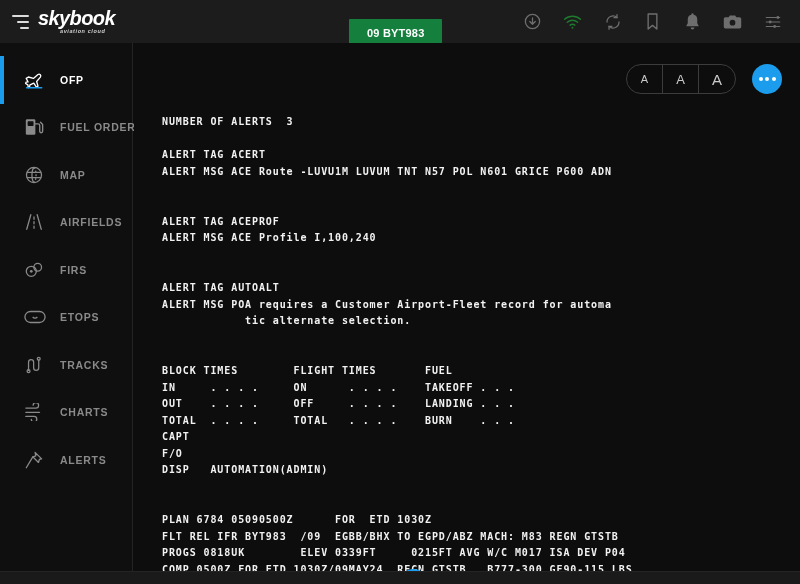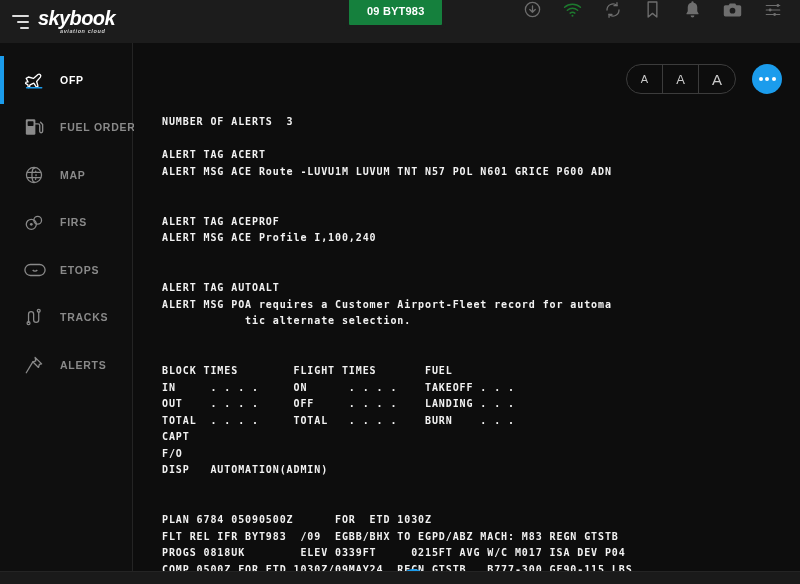--- a/index.html
+++ b/index.html
@@ -8,21 +8,21 @@
     background: #0d0d0d;
     font-family: "Liberation Sans", sans-serif;
     overflow: hidden;
   }
   #app { position: relative; width: 800px; height: 584px; background: #0d0d0d; }
 
   
   .topbar {
     position: absolute; top: 0; left: 0; width: 800px; height: 43px;
     background: #1c1c1c;
-    display: flex; align-items: flex-start;
+    display: flex; align-items: center;
   }
   .topbar-left {
     width: 133px; height: 43px; background: #1c1c1c;
     display: flex; align-items: center; padding-left: 9px;
     flex: 0 0 133px;
   }
   .hamburger { width: 20px; height: 14px; display: flex; flex-direction: column;
     justify-content: space-between; align-items: flex-end; cursor: pointer; margin-right: 9px; }
   .hamburger i { display: block; background: #dcdcdc; height: 2px; border-radius: 1px; }
   .hamburger i:nth-child(1) { width: 17px; }
@@ -234,20 +234,30 @@
         <svg width="20" height="20" viewBox="0 0 22 22" fill="none" stroke="#8a8a8a" stroke-width="1.4">
           <circle cx="11" cy="11" r="8.3"></circle>
           <path d="M11 2.7c-3 3-3 13.6 0 16.6"></path>
           <path d="M11 2.7c3 3 3 13.6 0 16.6" stroke-dasharray="2 2"></path>
           <path d="M3.4 8.2h15.2M3.4 14h15.2"></path>
         </svg>
       </span>
       <span class="nav-label">MAP</span>
     </div>
 
+    <div class="nav-item">
+      <span class="nav-ico">
+        <svg width="20" height="20" viewBox="0 0 22 22" fill="none" stroke="#8a8a8a" stroke-width="1.4" stroke-linecap="round">
+          <path d="M7.5 3 3 19"></path>
+          <path d="M14.5 3 19 19"></path>
+          <path d="M11 5.5v2.5M11 10.5v2.5M11 15.5v2.5"></path>
+        </svg>
+      </span>
+      <span class="nav-label">AIRFIELDS</span>
+    </div>
 
     <div class="nav-item">
       <span class="nav-ico">
         <svg width="21" height="19" viewBox="0 0 23 20" fill="none" stroke="#8a8a8a" stroke-width="1.4">
           <circle cx="8" cy="12" r="5.5"></circle>
           <circle cx="15" cy="7.5" r="4.2"></circle>
           <circle cx="8" cy="12" r="1.5" fill="#8a8a8a" stroke="none"></circle>
         </svg>
       </span>
       <span class="nav-label">FIRS</span>
@@ -267,20 +277,30 @@
       <span class="nav-ico">
         <svg width="20" height="20" viewBox="0 0 22 22" fill="none" stroke="#8a8a8a" stroke-width="1.4" stroke-linecap="round">
           <path d="M5 17V8a2.8 2.8 0 0 1 5.6 0v6a2.8 2.8 0 0 0 5.6 0V5.5"></path>
           <circle cx="5" cy="17.8" r="1.6"></circle>
           <circle cx="16.2" cy="4.2" r="1.6"></circle>
         </svg>
       </span>
       <span class="nav-label">TRACKS</span>
     </div>
 
+    <div class="nav-item">
+      <span class="nav-ico">
+        <svg width="21" height="18" viewBox="0 0 23 19" fill="none" stroke="#8a8a8a" stroke-width="1.4" stroke-linecap="round">
+          <path d="M2 5.2h11a3 3 0 1 0-3-3.2"></path>
+          <path d="M2 9.8h15"></path>
+          <path d="M2 14.4h9a3 3 0 1 1-3 3.2"></path>
+        </svg>
+      </span>
+      <span class="nav-label">CHARTS</span>
+    </div>
 
     <div class="nav-item">
       <span class="nav-ico">
         <svg width="20" height="20" viewBox="0 0 22 22" fill="none" stroke="#8a8a8a" stroke-width="1.4" stroke-linecap="round" stroke-linejoin="round">
           <path d="M12.2 2.6 19.4 9.8l-2.5.6-1 3.3-6.2-6.2 3.3-1z"></path>
           <path d="M9.7 7.5 2.5 19.5"></path>
         </svg>
       </span>
       <span class="nav-label">ALERTS</span>
     </div>

